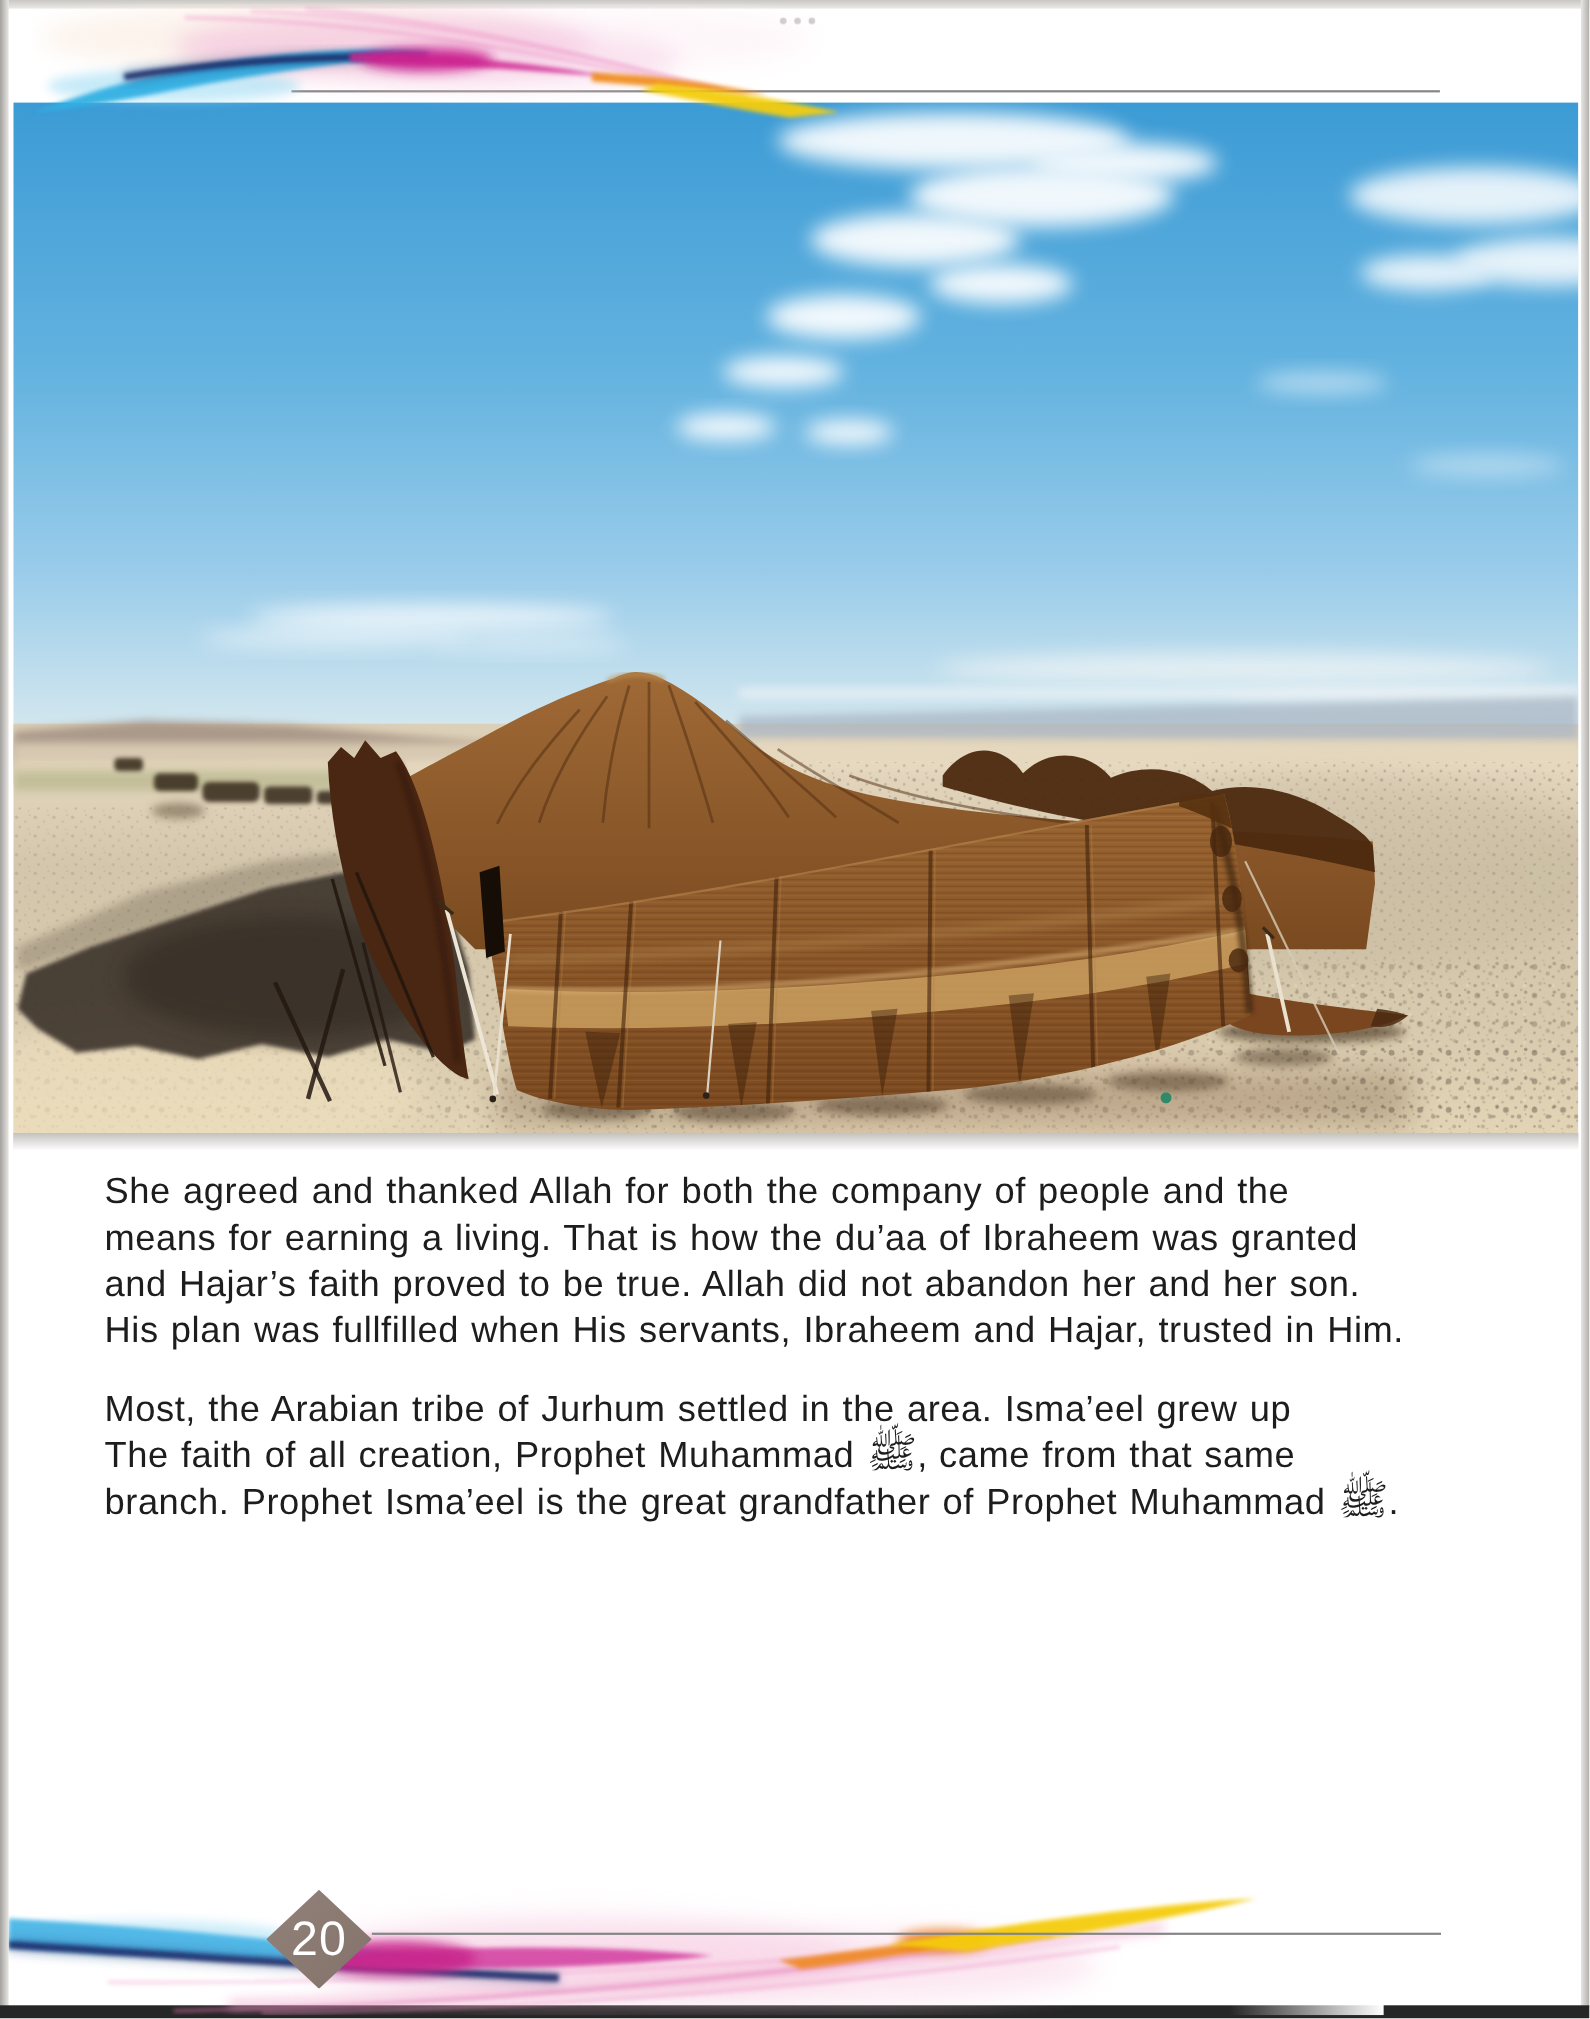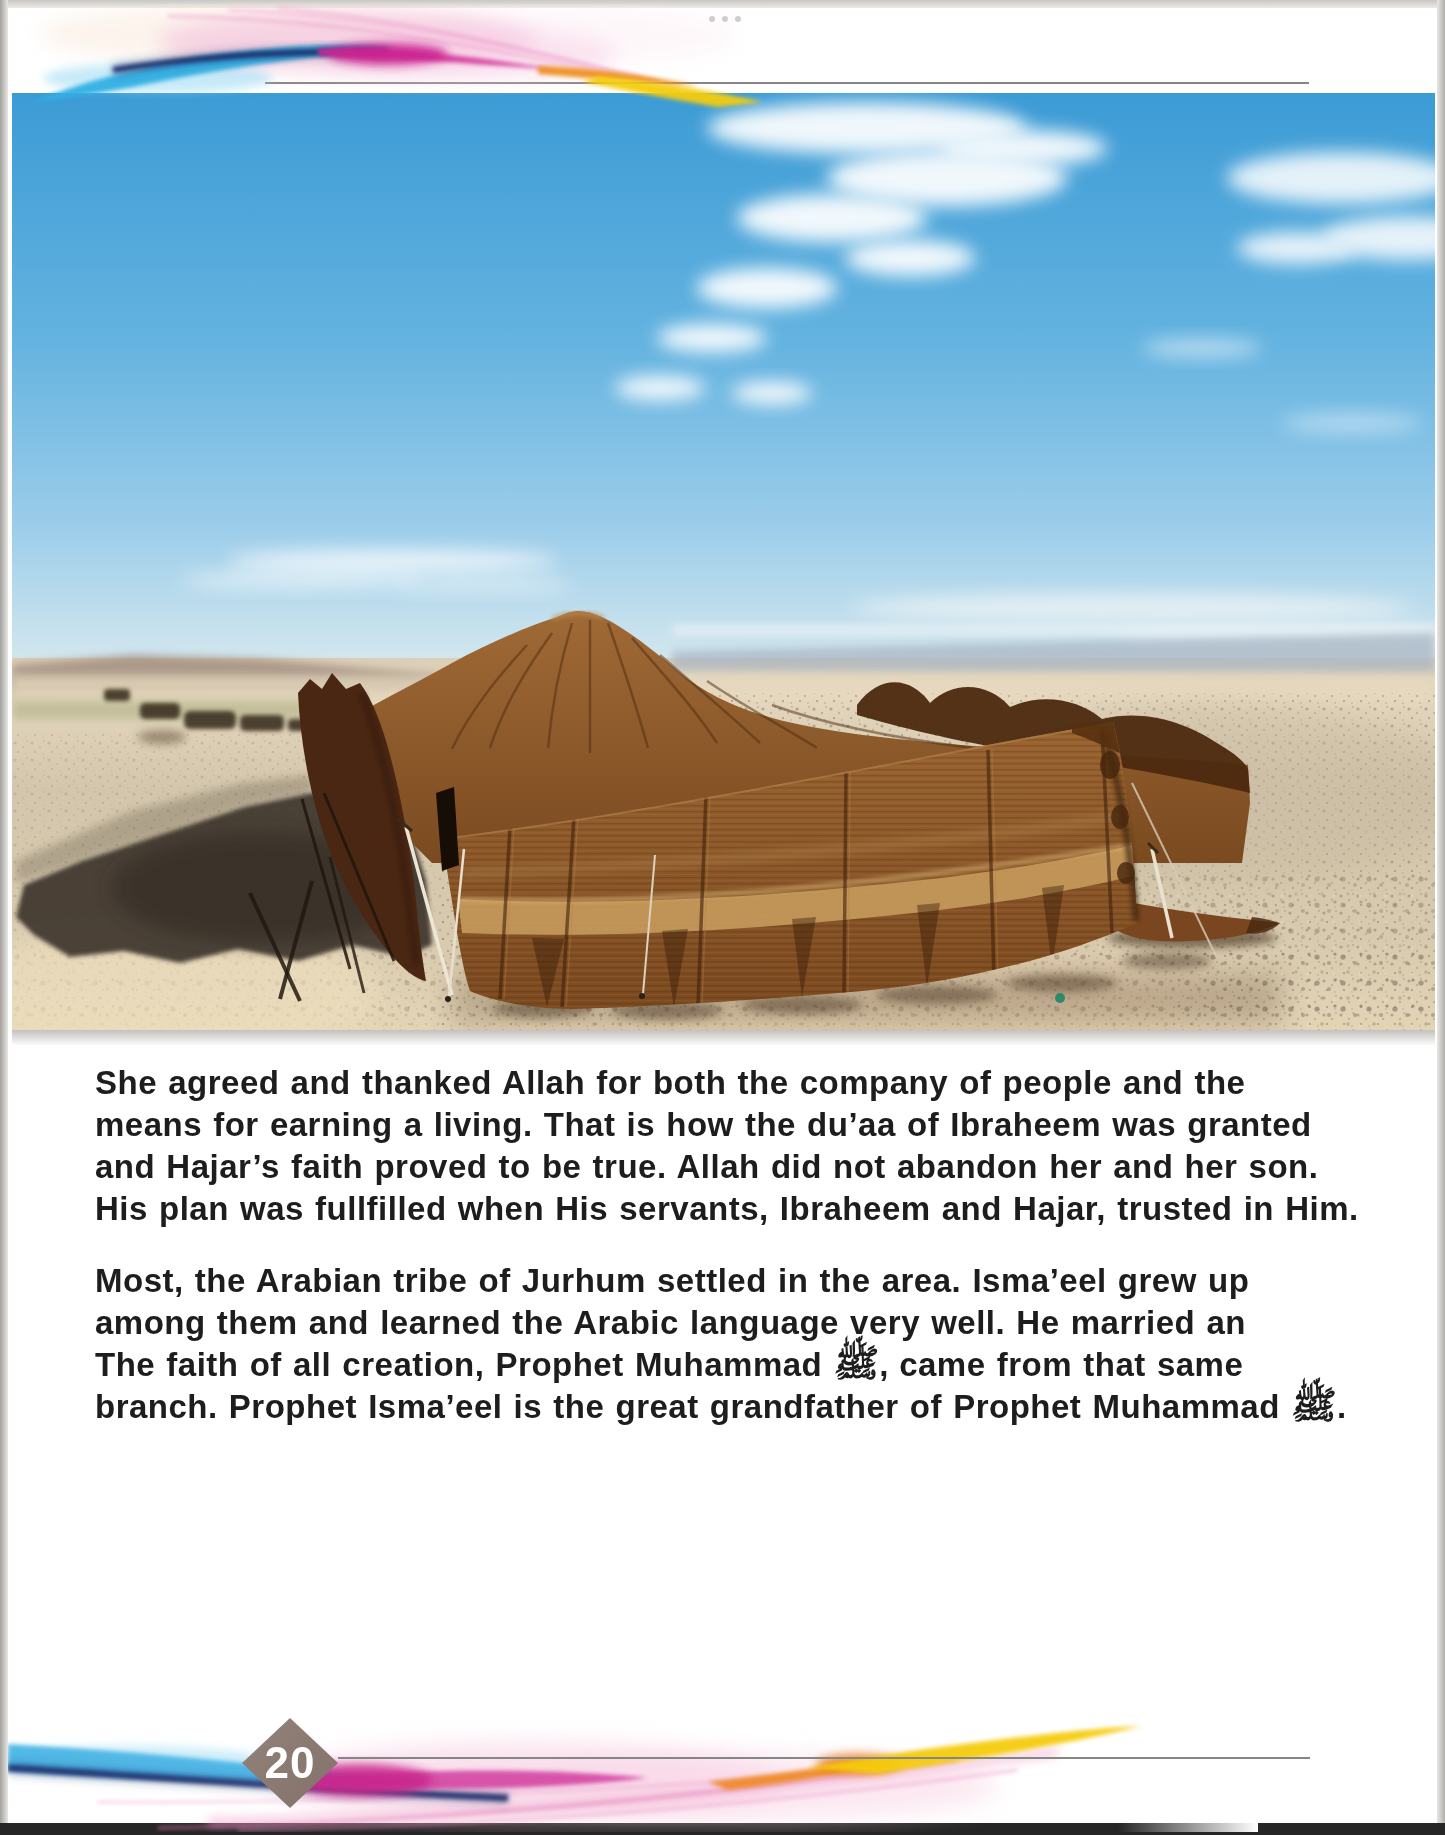--- a/index.html
+++ b/index.html
@@ -11,21 +11,21 @@
   
   .edge-top{position:absolute;left:0;top:0;width:1445px;height:8px;
     background:linear-gradient(#c9c7c4,#eceae7);}
   .edge-left{position:absolute;left:0;top:0;width:8px;height:1825px;
     background:linear-gradient(90deg,#a3a19e,#e9e7e4);}
   .edge-right{position:absolute;right:0;top:0;width:8px;height:1825px;
     background:linear-gradient(90deg,#e9e7e4,#b0aeab);}
   .bottom-bar{position:absolute;left:0;top:1823px;width:1445px;height:12px;
     background:#262626;}
   .page{position:absolute;left:8px;top:8px;width:1429px;height:1815px;
-    background:#ffffff;font-weight:bold;}
+    background:#ffffff;}
 
   
   .header-swoosh{position:absolute;left:10px;top:-4px;width:745px;height:110px;z-index:3;pointer-events:none;}
   .header-rule{position:absolute;left:257px;top:74px;width:1044px;height:2px;background:#868686;z-index:2;}
   .dots{position:absolute;left:701px;top:8px;width:44px;height:8px;z-index:4;display:flex;gap:7px;}
   .dots i{width:6px;height:6px;border-radius:50%;background:#d2cccb;display:block;}
 
   
   .photo{position:absolute;left:4px;top:85px;width:1423px;height:937px;overflow:hidden;z-index:1;}
   .photo svg{display:block;}
@@ -312,21 +312,20 @@
 
   <div class="text-block">
     <div class="para">
       <div class="text-line">She agreed and thanked Allah for both the company of people and the</div>
       <div class="text-line">means for earning a living. That is how the du’aa of Ibraheem was granted</div>
       <div class="text-line">and Hajar’s faith proved to be true. Allah did not abandon her and her son.</div>
       <div class="text-line">His plan was fullfilled when His servants, Ibraheem and Hajar, trusted in Him.</div>
     </div>
     <div class="para">
       <div class="text-line">Most, the Arabian tribe of Jurhum settled in the area. Isma’eel grew up</div>
-      <div class="text-line">among them and learned the Arabic language very well. He married an</div>
       <div class="text-line"><span>The faith of all creation, Prophet Muhammad </span><span class="pbuh">ﷺ</span><span>, came from that same</span></div>
       <div class="text-line"><span>branch. Prophet Isma’eel is the great grandfather of Prophet Muhammad </span><span class="pbuh">ﷺ</span><span>.</span></div>
     </div>
   </div>
 
   <div class="footer-rule"></div>
   <svg class="footer-swoosh" viewBox="0 0 1250 150">
     <defs>
       <filter id="fb2" x="-40%" y="-40%" width="180%" height="180%">
           <feGaussianBlur stdDeviation="2"></feGaussianBlur>

